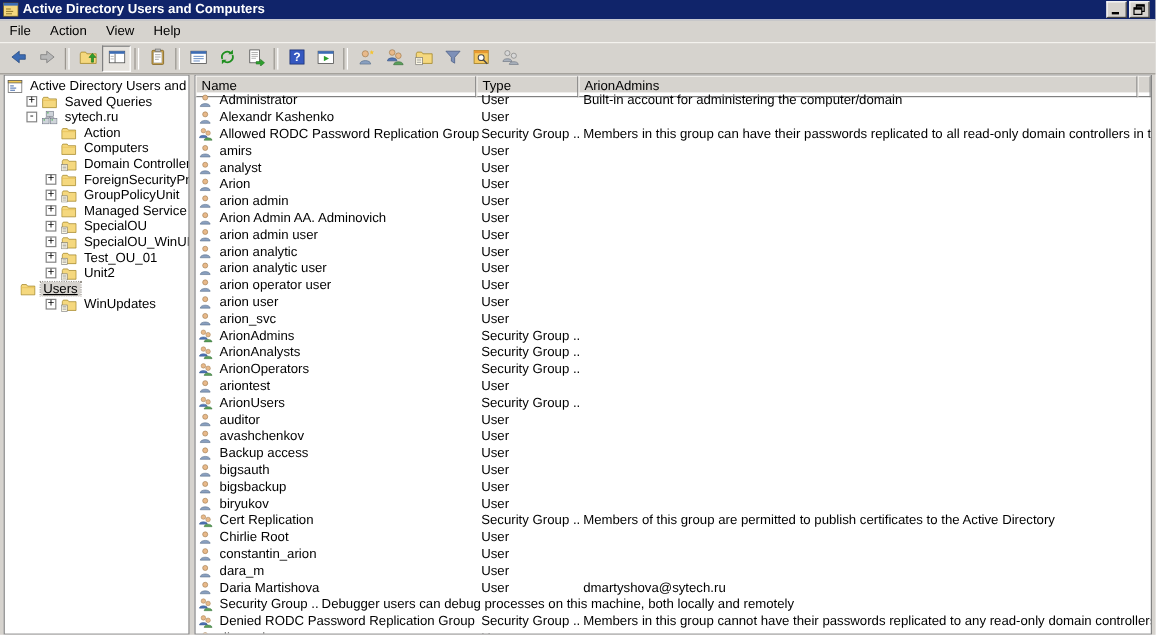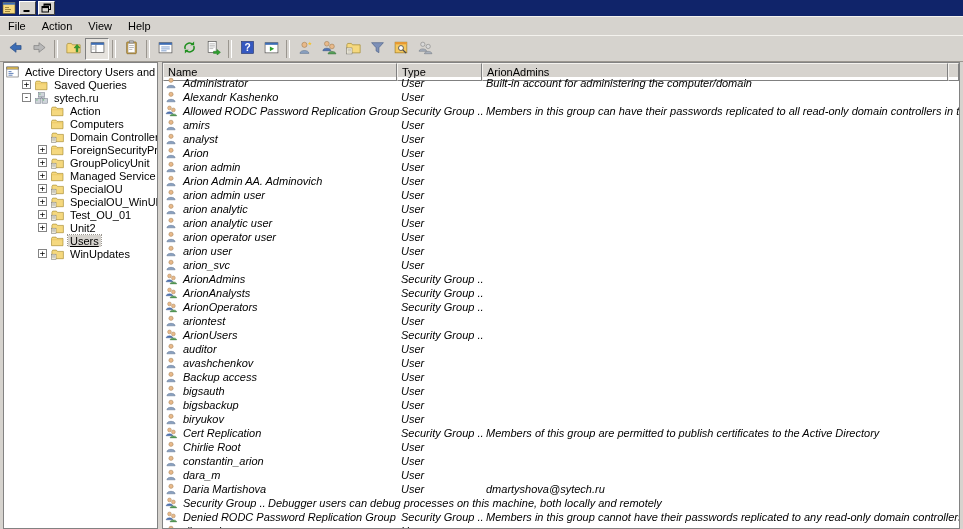--- a/index.html
+++ b/index.html
@@ -76,39 +76,40 @@
   .list-header{display:flex;height:14px;flex:none;background:#d6d3ce;}
   .hcell{
     box-sizing:border-box;padding:8px 4px;display:flex;align-items:center;
     border:1px solid;border-color:#f4f2ee #808080 #808080 #f4f2ee;
     white-space:nowrap;overflow:hidden;
   }
   .hfill{flex:1;}
 
   
   .list-body{flex:1;overflow:hidden;}
-  .lrow{display:flex;height:14px;white-space:nowrap;font-style:italic;}
+  .lrow{display:flex;align-items:center;height:14px;white-space:nowrap;}
   .lrow .icon{width:14px;height:12px;flex:none;margin:0 2px;display:flex;}
   .lrow .icon svg{width:13px;height:12px;}
   .lc{overflow:hidden;flex:none;padding-left:2px;}
   .lc.desc{flex:1;}
 </style>
 </head>
 <body>
 
 <div class="window">
 
   <div class="titlebar">
     <span class="title-icon">
         <svg viewBox="0 0 14 14">
           <rect x="1" y="1.5" width="12" height="11" fill="#f5d87e" stroke="#7a641e" stroke-width="0.6"></rect>
           <rect x="1" y="1.5" width="12" height="2.2" fill="#3c6cb4"></rect>
           <path d="M3 6.5 h4 M3 8.5 h6 M3 10.5 h5" stroke="#7a641e" stroke-width="0.7" fill="none"></path>
         </svg>
       </span>
+    <span class="title-text">Active Directory Users and Computers</span>
     <span class="winbtns">
       <button class="winbtn">
           <svg viewBox="0 0 11 10">
             <rect x="1.5" y="7" width="6" height="2" fill="#000"></rect>
           </svg>
         </button>
       <button class="winbtn">
           <svg viewBox="0 0 11 10">
             <rect x="3" y="1" width="6.5" height="5.5" fill="none" stroke="#000"></rect>
             <rect x="3" y="1" width="6.5" height="1.6" fill="#000"></rect>
@@ -380,21 +381,21 @@
           <span class="texp">+</span>
           <span class="icon">
             <svg viewBox="0 0 13 12">
               <path d="M0.9 10.7 V3.4 L1.7 2.1 h3.7 l1 1.3 h6 v7.3 Z" fill="#f5d87e" stroke="#a08324" stroke-width="0.6"></path>
               <rect x="0.3" y="6.2" width="4.7" height="5.2" fill="#fffbe8" stroke="#6e6e6e" stroke-width="0.5"></rect>
               <path d="M1.1 7.4 h3.1 M1.1 8.6 h3.1 M1.1 9.8 h3.1" stroke="#8a8a8a" stroke-width="0.5"></path>
             </svg>
           </span>
           <span class="tlabel">Unit2</span>
         </div>
-        <div class="titem sel" style="padding-left: 34px; text-decoration: underline;">
+        <div class="titem sel" style=" text-decoration: underline;">
           <span class="texp none"></span>
           <span class="icon">
             <svg viewBox="0 0 13 12">
               <path d="M0.5 10.7 V3.4 L1.3 2.1 h3.7 l1 1.3 h6 v7.3 Z" fill="#f5d87e" stroke="#a08324" stroke-width="0.6"></path>
               <path d="M0.5 4.7 h11.5" stroke="#e7bf55" stroke-width="0.6"></path>
             </svg>
           </span>
           <span class="tlabel">Users</span>
         </div>
         <div class="titem" style="padding-left: 34px;">

